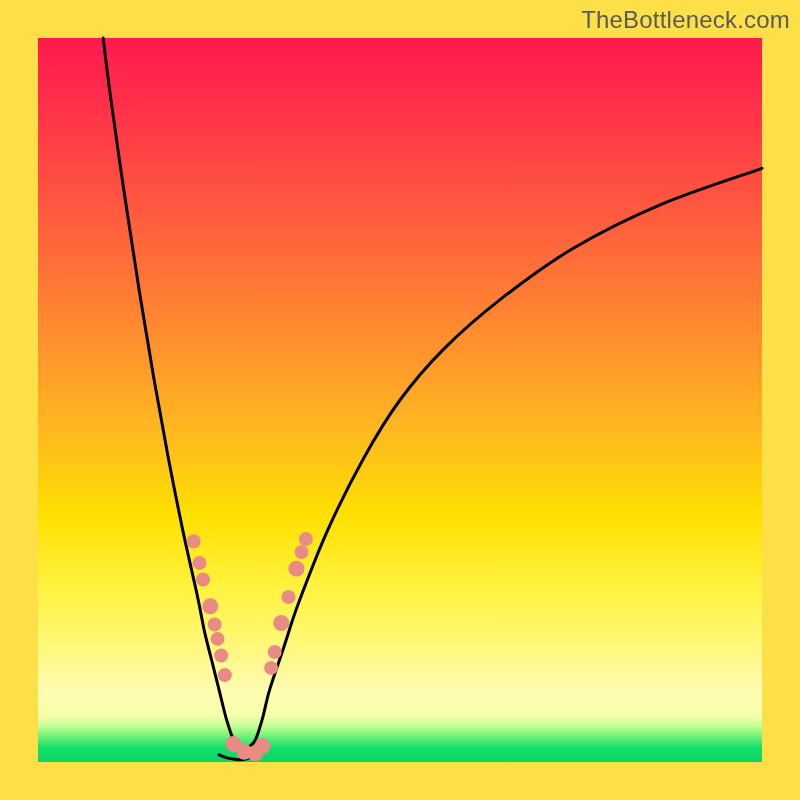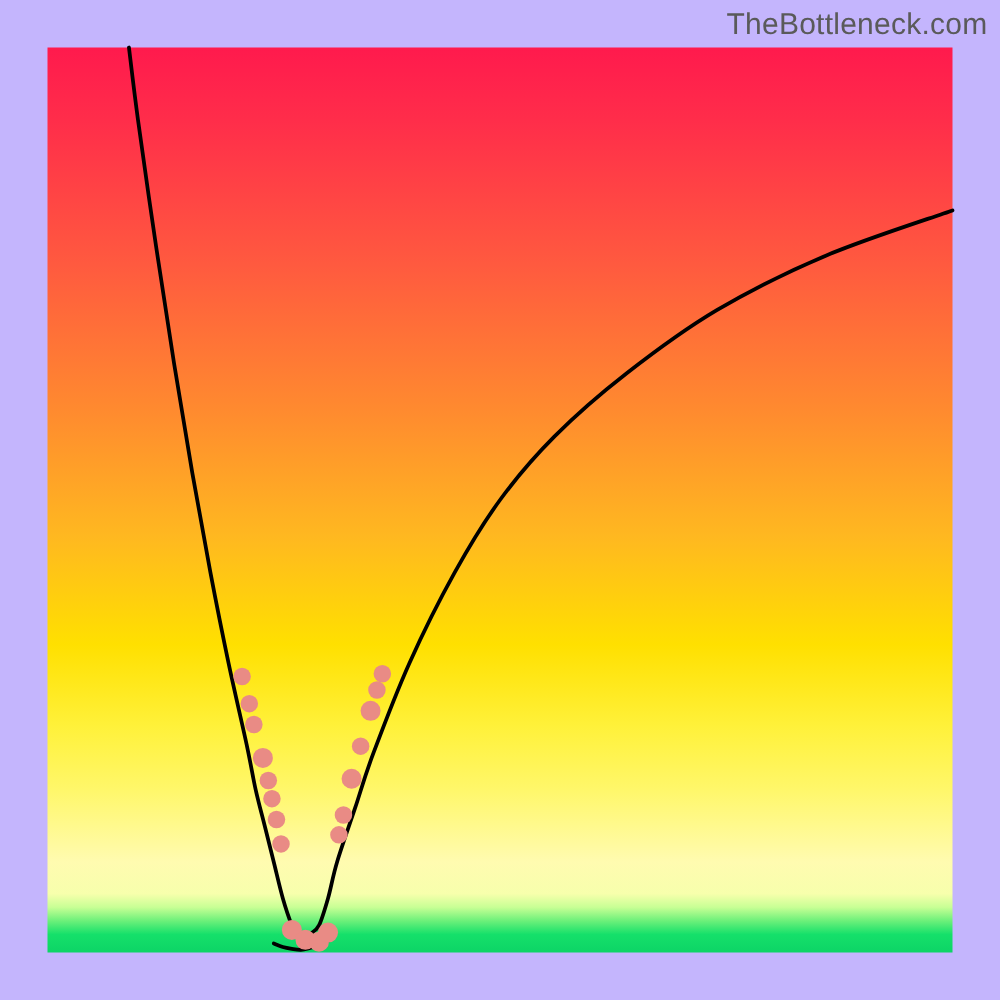--- a/index.html
+++ b/index.html
@@ -8,21 +8,21 @@
     width: 800px;
     height: 800px;
     background: #000;
     overflow: hidden;
     font-family: Arial, Helvetica, sans-serif;
   }
   .outer {
     position: relative;
     width: 800px;
     height: 800px;
-    background: #c4b5fd;
+    background: #fde047;
   }
   .plot {
     position: absolute;
     left: 38px;
     top: 38px;
     width: 724px;
     height: 724px;
     
     background: linear-gradient(
       to bottom,

